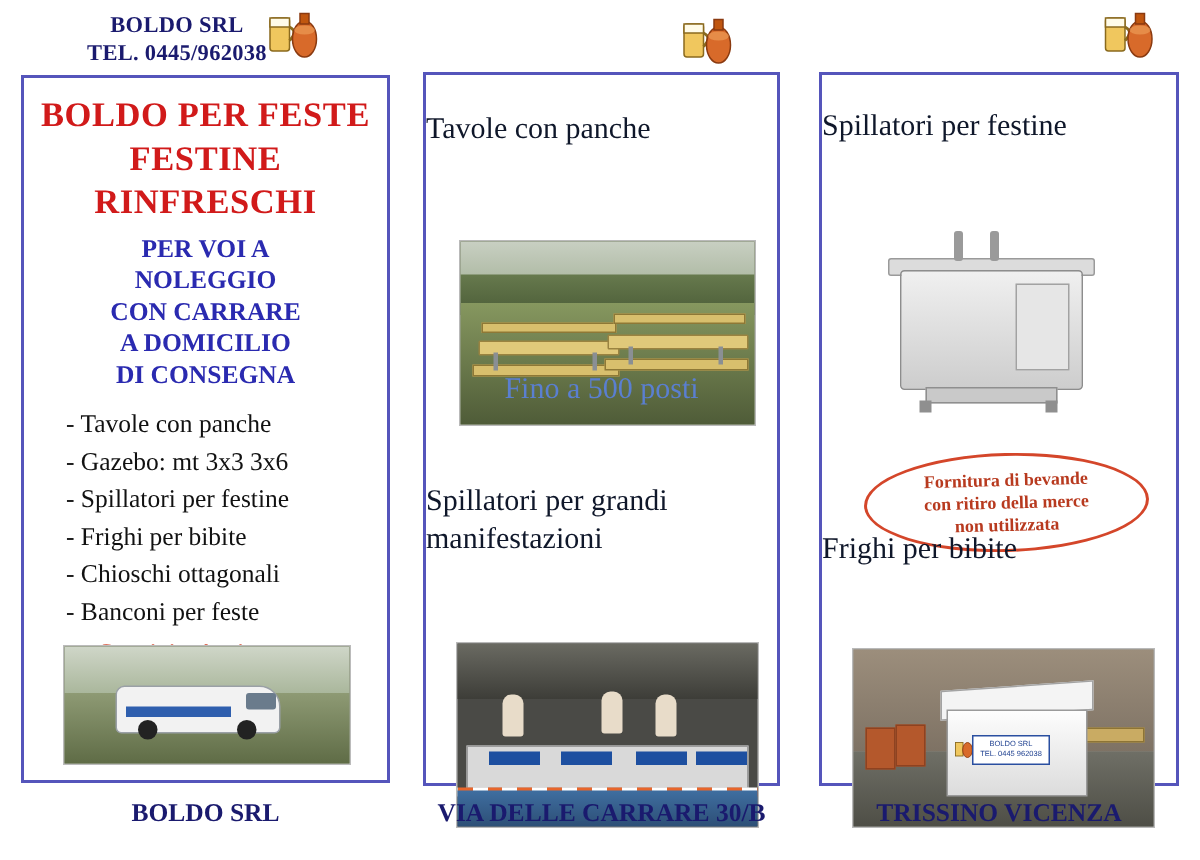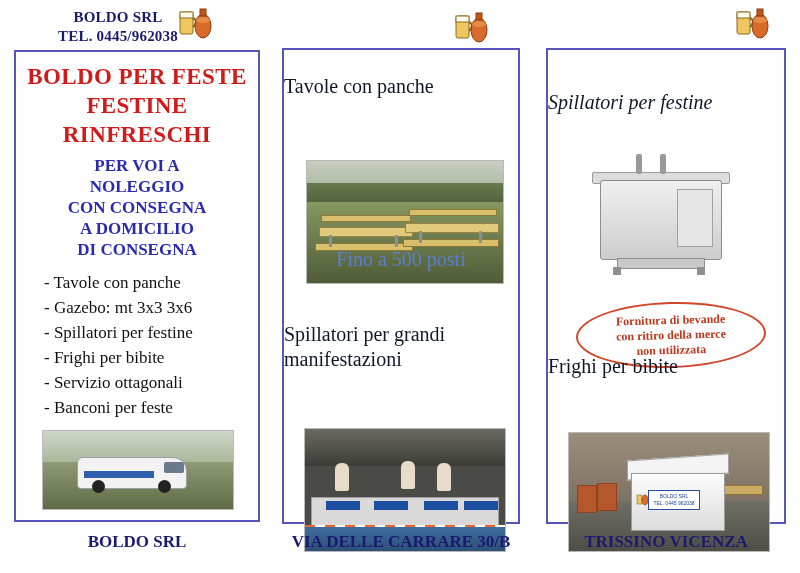--- a/index.html
+++ b/index.html
@@ -425,30 +425,30 @@
 
   <div class="panel panel-1">
     <div class="p1-title">
       <div>BOLDO PER FESTE</div>
       <div>FESTINE</div>
       <div>RINFRESCHI</div>
     </div>
     <div class="p1-sub">
       <div>PER VOI A</div>
       <div>NOLEGGIO</div>
-      <div>CON CONSEGNA</div>
+      <div>CON CARRARE</div>
       <div>A DOMICILIO</div>
       <div>DI CONSEGNA</div>
     </div>
     <ul class="p1-list">
       <li>- Tavole con panche</li>
       <li>- Gazebo: mt 3x3 3x6</li>
       <li>- Spillatori per festine</li>
       <li>- Frighi per bibite</li>
-      <li>- Servizio ottagonali</li>
+      <li>- Chioschi ottagonali</li>
       <li>- Banconi per feste</li>
     </ul>
     <div class="p1-assist">Servizio Assistenza</div>
 
     <div class="van-photo photo">
       <div class="sky"></div>
       <div class="ground"></div>
       <div class="van-body">
         <div class="van-win"></div>
         <div class="van-stripe"></div>
@@ -500,21 +500,21 @@
         <div class="sign" style="left:62px;"></div>
         <div class="sign" style="left:112px;"></div>
         <div class="sign" style="left:152px;"></div>
       </div>
       <div class="stand-tape"></div>
       <div class="stand-floor"></div>
     </div>
   </div>
 
   <div class="panel panel-3">
-    <div class="cap" style="margin-top:40px;font-style:italic;">Spillatori per festine</div>
+    <div class="cap" style="margin-top:22px;">Spillatori per festine</div>
 
     <div class="machine-photo">
       <div class="mach-top"></div>
       <div class="mach-tap" style="left:54px;"></div>
       <div class="mach-tap" style="left:78px;"></div>
       <div class="mach-body">
         <div class="mach-panel"></div>
         <div class="mach-tray"></div>
         <div class="mach-foot" style="left:12px;"></div>
         <div class="mach-foot" style="left:96px;"></div>

